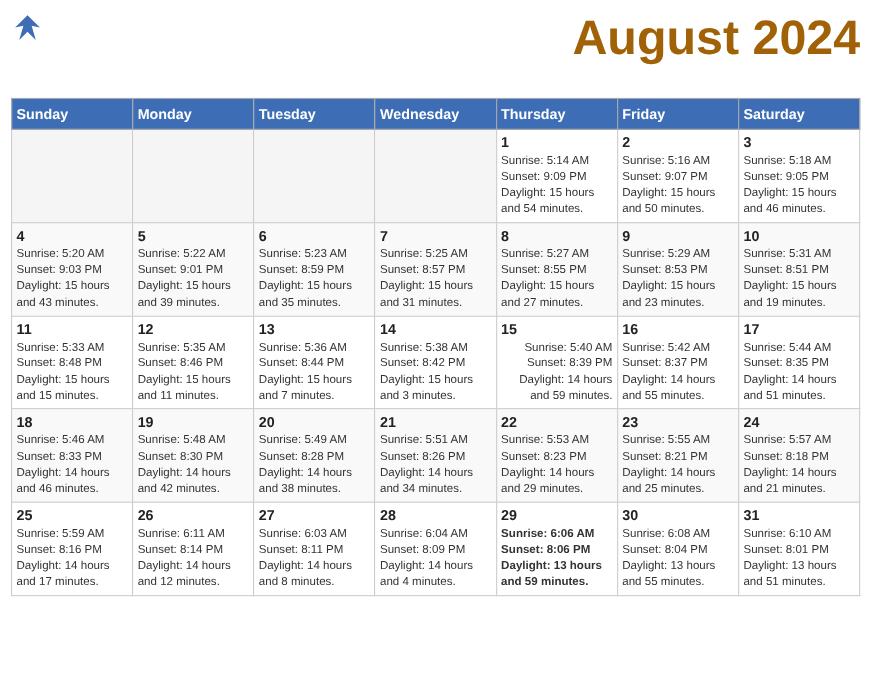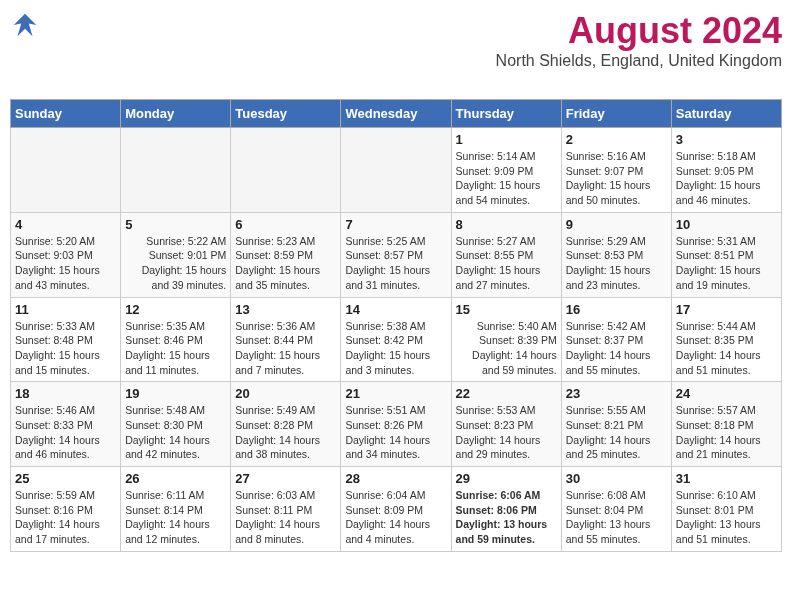--- a/index.html
+++ b/index.html
@@ -28,23 +28,23 @@
       line-height: 1.1;
     }
     .logo-bird {
       width: 30px;
       height: 30px;
     }
     .title-block {
       text-align: right;
     }
     .title-block h1 {
-      font-size: 36px;
+      font-size: 44px;
       font-weight: bold;
-      color: #be185d;
+      color: #a16207;
     }
     .title-block h2 {
       font-size: 16px;
       font-weight: normal;
       color: #444;
     }
     .calendar {
       width: 100%;
       border-collapse: collapse;
       font-size: 11px;
@@ -89,21 +89,20 @@
 <body>
 
 <div class="header">
   <div class="logo">
     <svg class="logo-bird" viewBox="0 0 40 40">
       <polygon points="20,5 35,20 25,18 30,35 20,25 10,35 15,18 5,20" fill="#3d6db5"></polygon>
     </svg>
   </div>
   <div class="title-block">
     <h1>August 2024</h1>
-    <h2>North Shields, England, United Kingdom</h2>
   </div>
 </div>
 
 <table class="calendar">
   <thead>
     <tr>
     <th>Sunday</th>
         <th>Monday</th>
         <th>Tuesday</th>
         <th>Wednesday</th>
@@ -143,21 +142,21 @@
       <tr>
         <td>
           <div class="day-number">4</div>
           <div class="day-info" style="white-space: pre-line;">Sunrise: 5:20 AM
 Sunset: 9:03 PM
 Daylight: 15 hours
 and 43 minutes.</div>
         </td>
         <td>
           <div class="day-number">5</div>
-          <div class="day-info" style="white-space: pre-line; text-align: right;">Sunrise: 5:22 AM
+          <div class="day-info" style="white-space: pre-line;">Sunrise: 5:22 AM
 Sunset: 9:01 PM
 Daylight: 15 hours
 and 39 minutes.</div>
         </td>
         <td>
           <div class="day-number">6</div>
           <div class="day-info" style="white-space: pre-line;">Sunrise: 5:23 AM
 Sunset: 8:59 PM
 Daylight: 15 hours
 and 35 minutes.</div>

